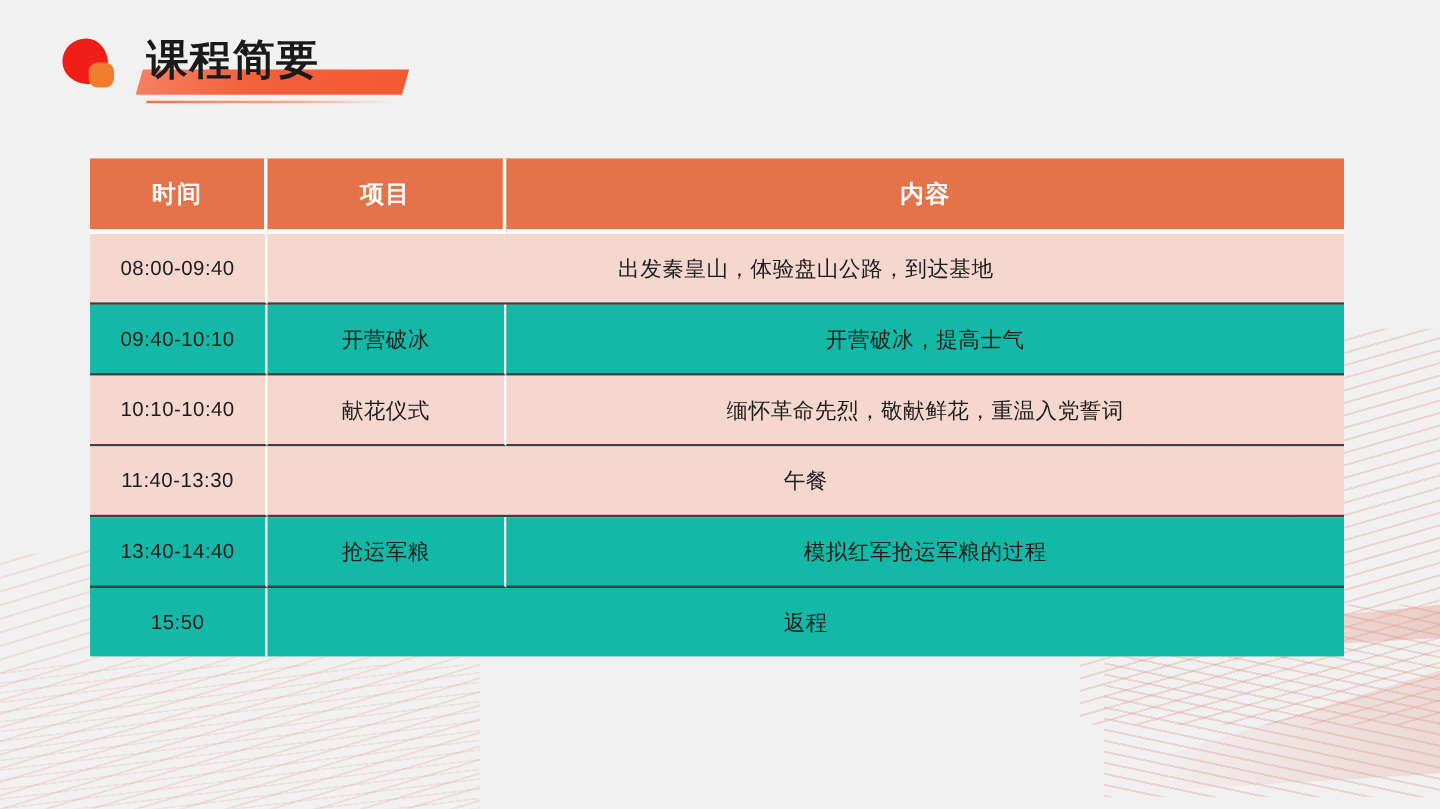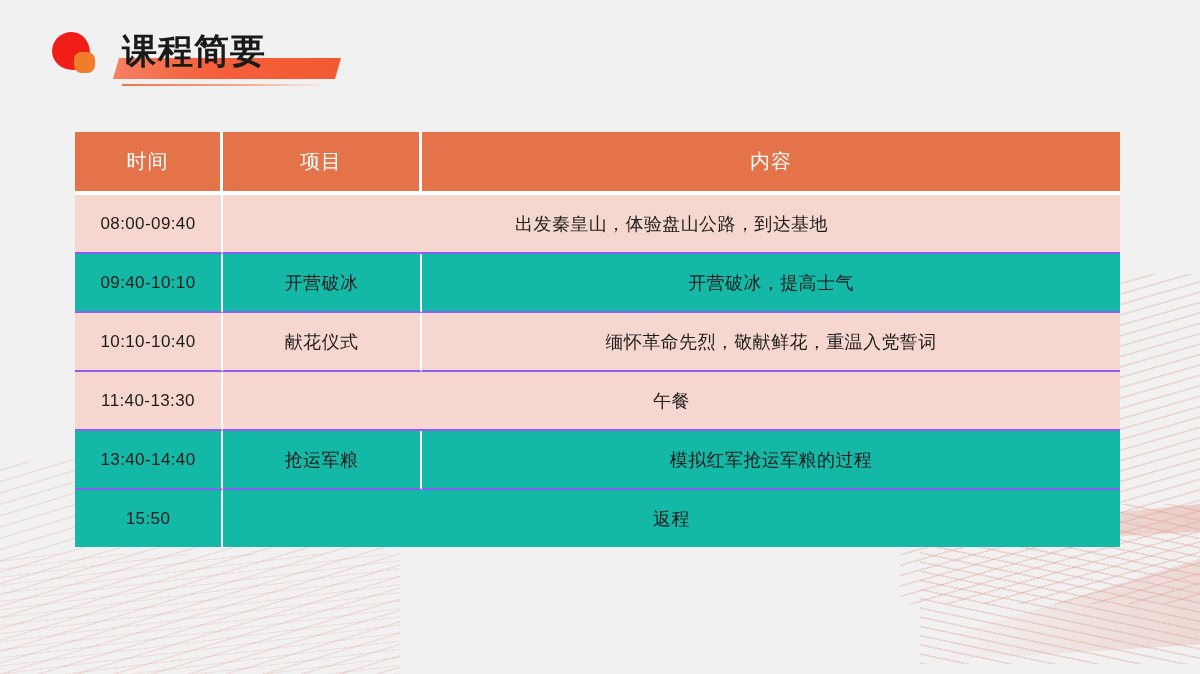--- a/index.html
+++ b/index.html
@@ -186,38 +186,38 @@
     table-layout: fixed;
   }
   .schedule-table col.c-time  { width: 148px; }
   .schedule-table col.c-item  { width: 199px; }
   .schedule-table col.c-cont  { width: 698px; }
 
   .schedule-table th {
     background: #e4734a;
     color: #ffffff;
     font-size: 20px;
-    font-weight: normal;
+    font-weight: bold;
     height: 57px;
     letter-spacing: 1px;
     border-right: 3px solid #ffffff;
     border-bottom: 4px solid #ffffff;
     text-align: center;
     vertical-align: middle;
   }
   .schedule-table th:last-child { border-right: none; }
 
   .schedule-table td {
     height: 55px;
     font-size: 18px;
     color: #1c1c1c;
     text-align: center;
     vertical-align: middle;
     border-right: 2px solid #ffffff;
-    border-bottom: 2px solid #8b5cf6;
+    border-bottom: 2px solid #404040;
     letter-spacing: 0.4px;
   }
   .schedule-table td:last-child { border-right: none; }
   .schedule-table tr:last-child td { border-bottom: none; }
 
   tr.row-dark td { background: #f5d7cf; }
   tr.row-light td { background: #14b8a6; }
 
   td.time-cell { font-size: 17px; }
   td.merged-cell { }

